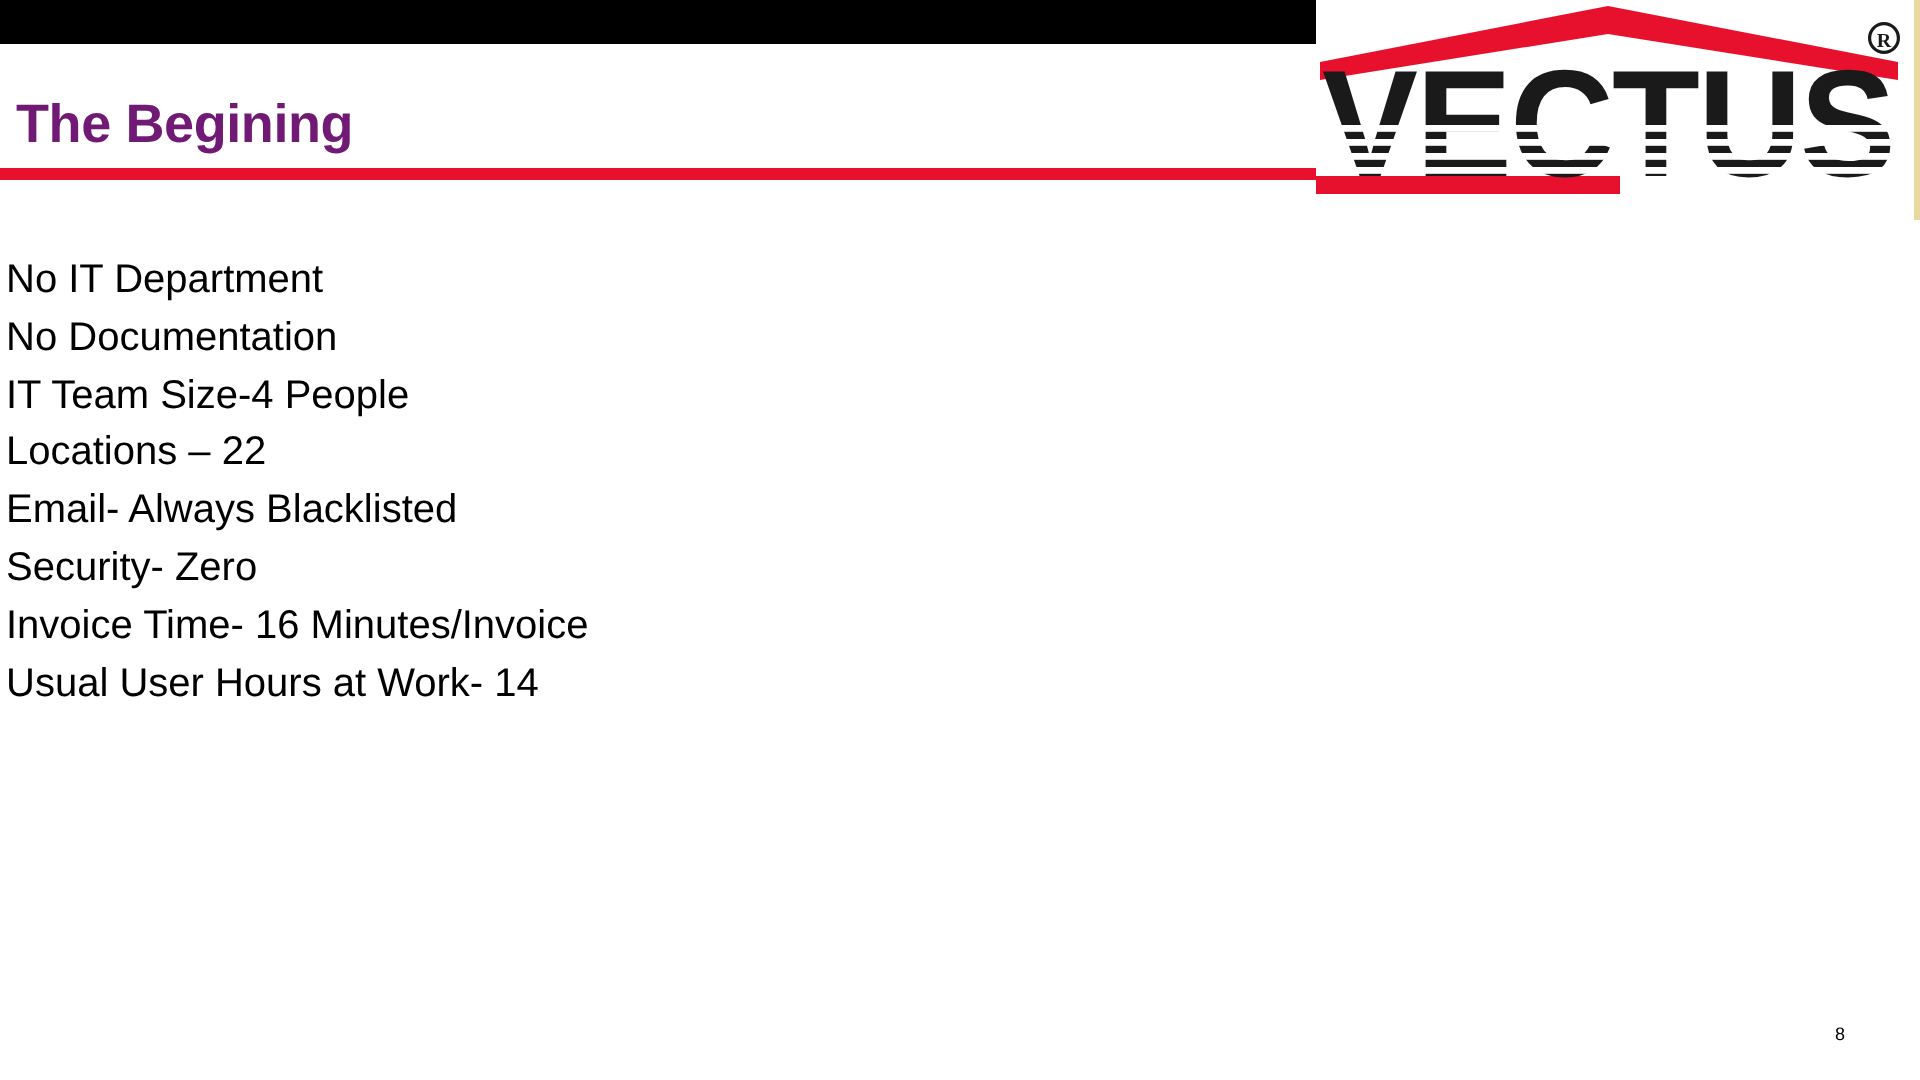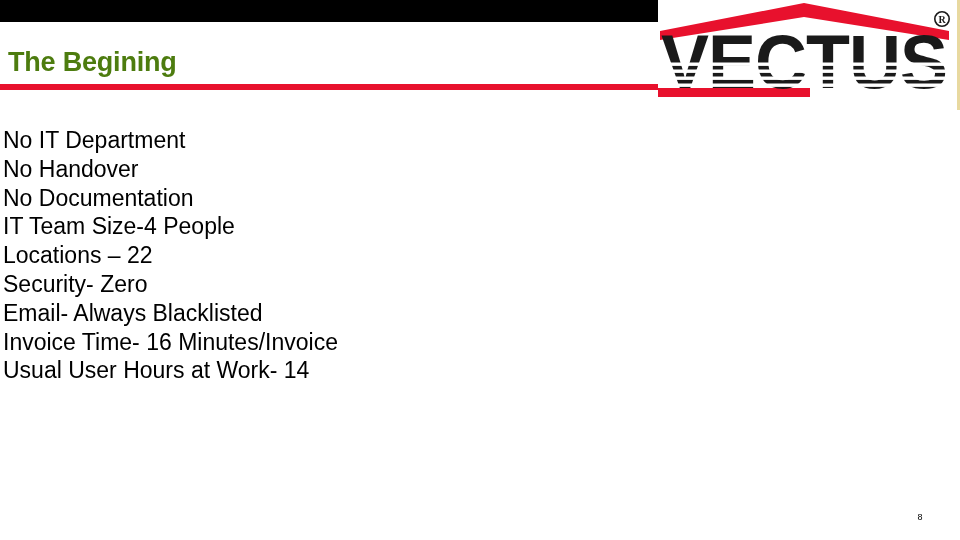--- a/index.html
+++ b/index.html
@@ -36,21 +36,21 @@
   }
 
   
   .slide-title {
     position: absolute;
     left: 8px;
     top: 46px;
     width: 620px;
     font-size: 27px;
     font-weight: bold;
-    color: #4d7c0f;
+    color: #701a75;
     line-height: 32px;
     letter-spacing: -0.2px;
     white-space: nowrap;
   }
 
   
   .title-rule {
     position: absolute;
     left: 0;
     top: 84px;
@@ -63,21 +63,21 @@
   .body-list {
     position: absolute;
     left: 3px;
     top: 126px;
     width: 640px;
     margin: 0;
     padding: 0;
     list-style: none;
   }
   .body-list li {
-    font-size: 23px;
+    font-size: 20px;
     line-height: 28.8px;
     color: #000000;
     white-space: nowrap;
   }
 
   
   .logo-panel {
     position: absolute;
     left: 658px;
     top: 0;
@@ -129,26 +129,25 @@
 <div class="slide">
 
   <div class="top-black-bar"></div>
 
   <div class="slide-title">The Begining</div>
 
   <div class="title-rule"></div>
 
   <ul class="body-list">
     <li>No IT Department</li>
-    <li>No Handover</li>
     <li>No Documentation</li>
     <li>IT Team Size-4 People</li>
     <li>Locations – 22</li>
+    <li>Email- Always Blacklisted</li>
     <li>Security- Zero</li>
-    <li>Email- Always Blacklisted</li>
     <li>Invoice Time- 16 Minutes/Invoice</li>
     <li>Usual User Hours at Work- 14</li>
   </ul>
 
   <div class="logo-panel">
     <svg class="logo-svg" viewBox="0 0 299 110" preserveAspectRatio="none">
       <defs>
 
         <mask id="letterStripes" maskUnits="userSpaceOnUse" x="0" y="0" width="299" height="110">
           <rect x="0" y="0" width="299" height="110" fill="#ffffff"></rect>

